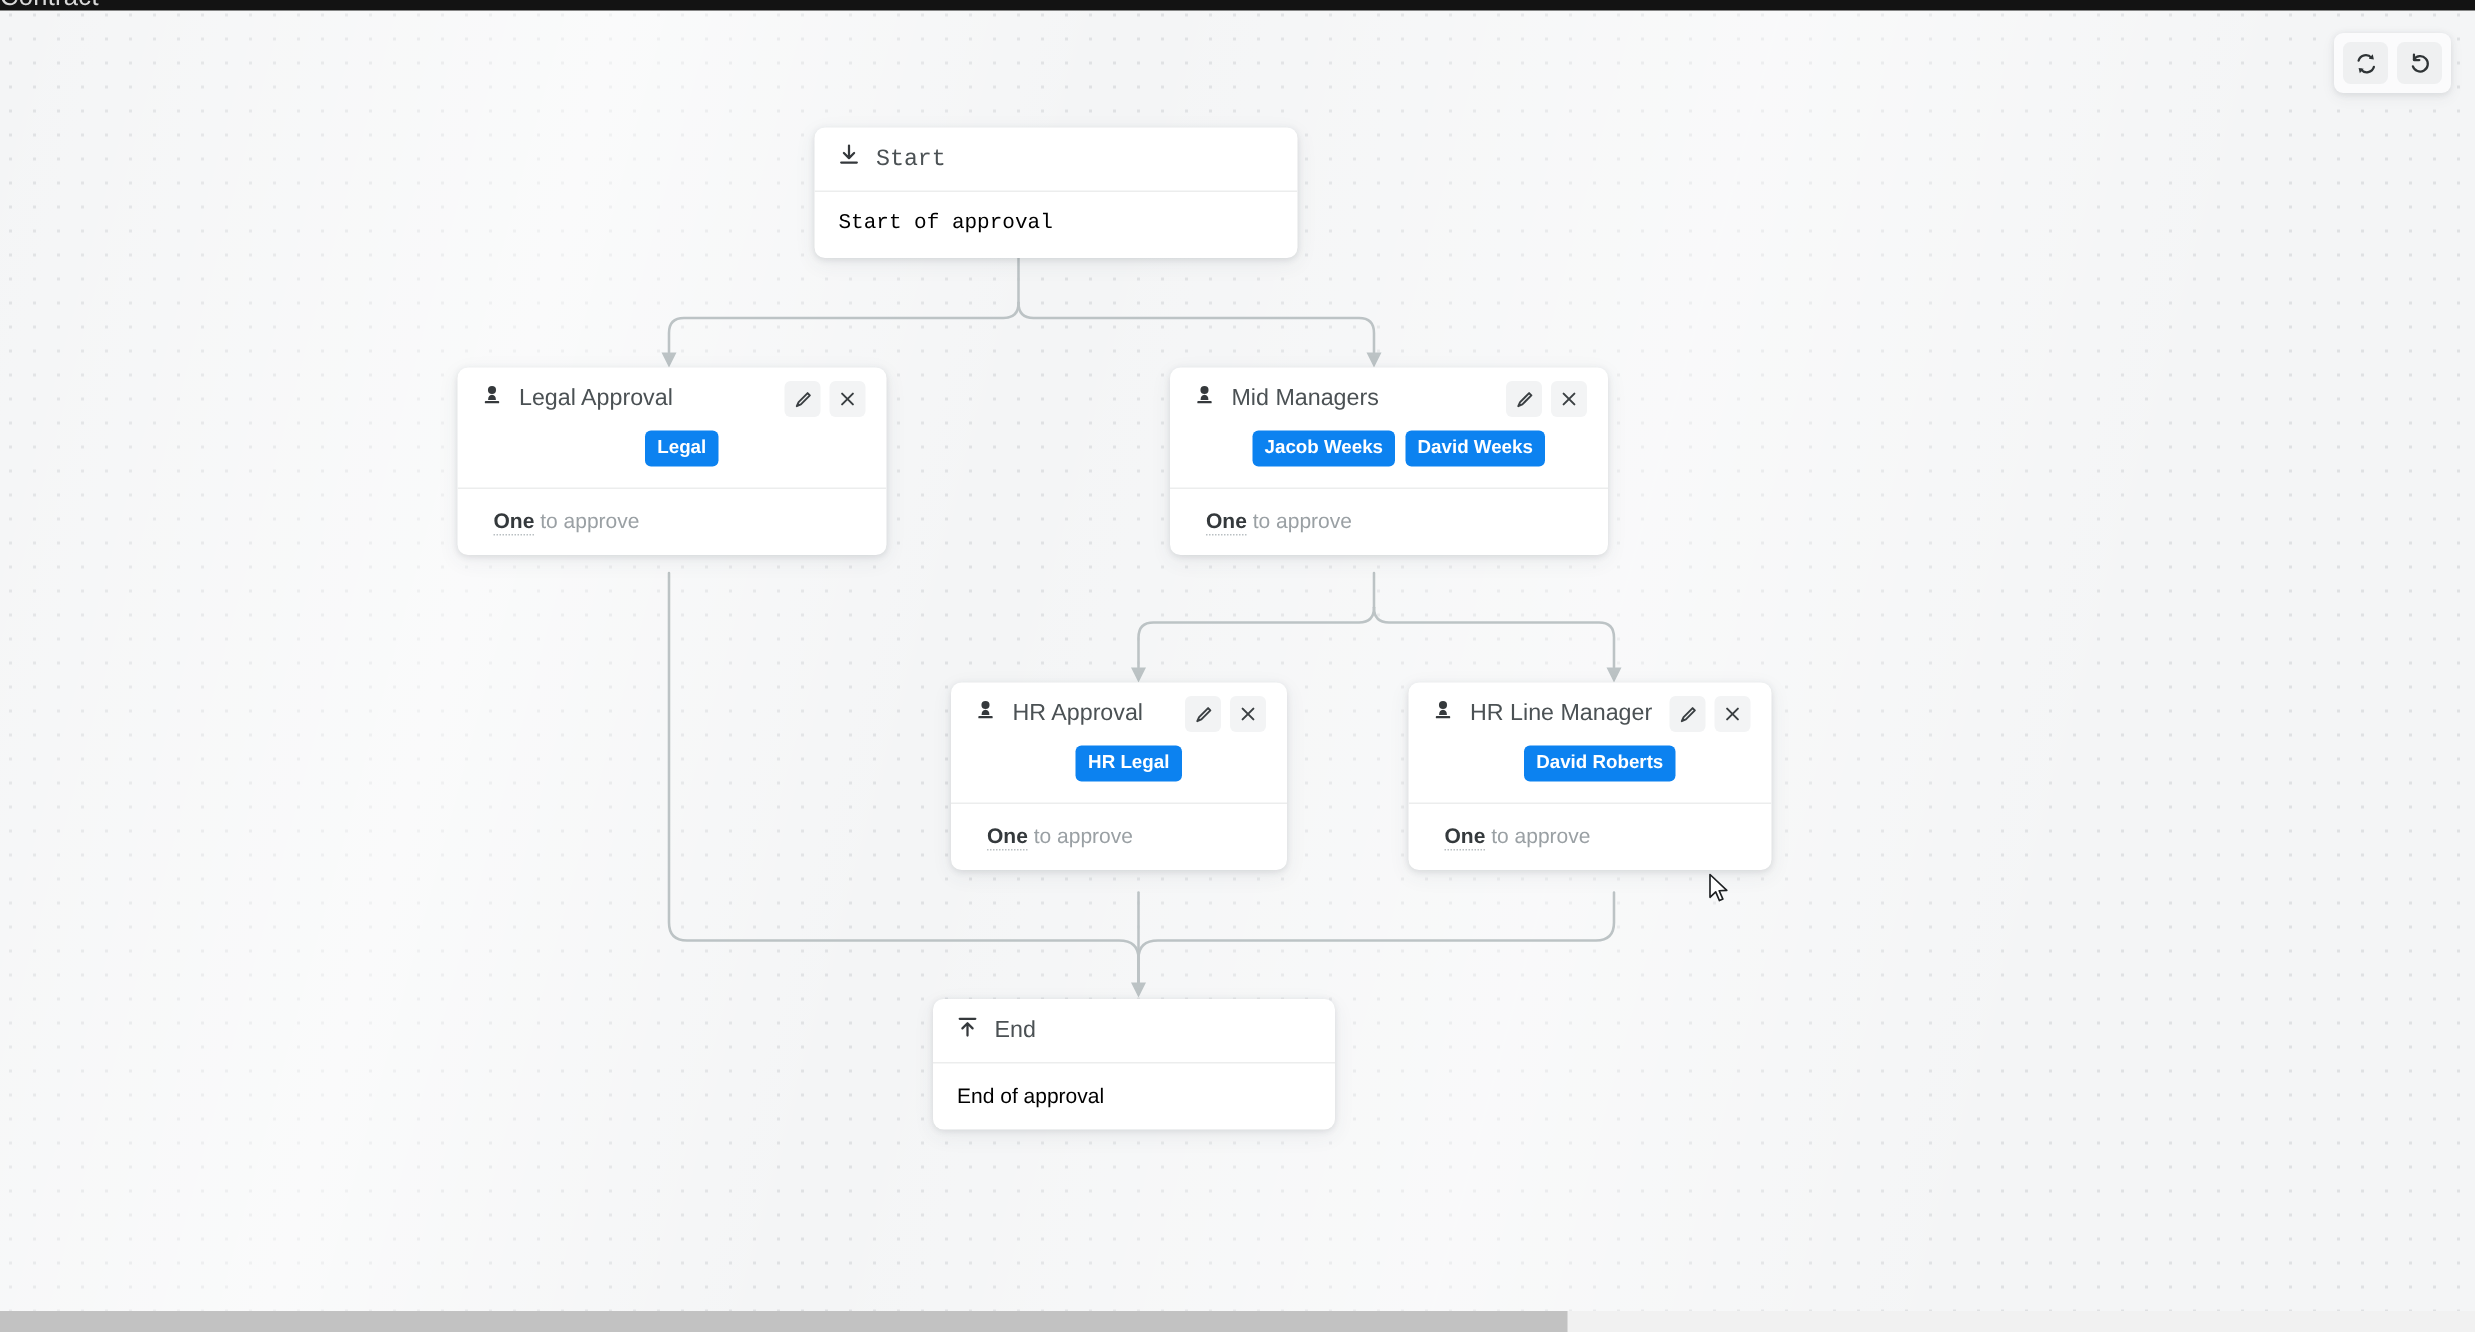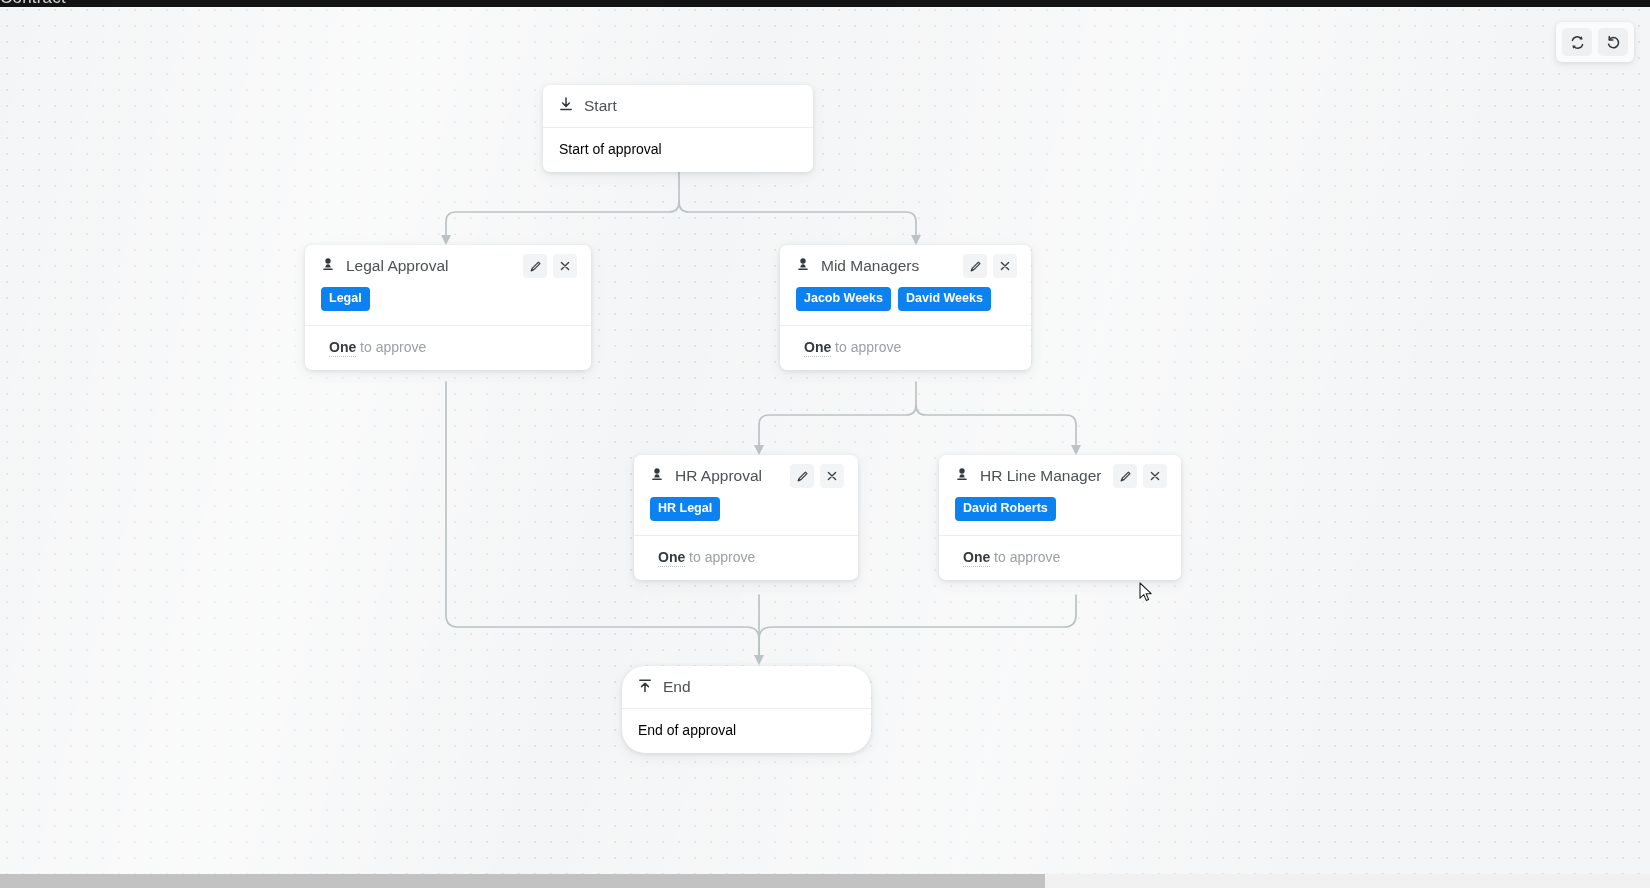--- a/index.html
+++ b/index.html
@@ -83,23 +83,24 @@
     background: #f2f3f4;
     display: flex; align-items: center; justify-content: center;
     cursor: pointer;
     border: none;
     padding: 0;
   }
   .act-btn.plain { background: #f3f4f5; }
   .act-btn svg { display: block; }
 
   .node-tags {
-    padding: 0 16px 14px 16px;
+    padding: 0 16px 14px 29px;
     display: flex; flex-wrap: wrap; gap: 7px;
     border-bottom: 1px solid #eceded;
+    justify-content: center;
   }
   .tag {
     background: #0c82f0;
     color: #ffffff;
     font-size: 12.5px;
     font-weight: bold;
     line-height: 1;
     padding: 5px 8px 6px 8px;
     border-radius: 4px;
     white-space: nowrap;
@@ -191,21 +192,21 @@
     </g>
     <g fill="#bcc3c5">
       <polygon points="446,238 441,228 451,228"></polygon>
       <polygon points="916,238 911,228 921,228"></polygon>
       <polygon points="759,448 754,438 764,438"></polygon>
       <polygon points="1076,448 1071,438 1081,438"></polygon>
       <polygon points="759,658 754,648 764,648"></polygon>
     </g>
   </svg>
 
-  <div class="node" style="left:543px; top:78px; width:270px;">
+  <div class="node" style="left:543px; top:78px; width:322px;font-family:Liberation Mono, monospace;">
     <div class="node-head">
       <div class="node-title">
         <span>
           <svg width="14" height="15" viewBox="0 0 14 15">
             <path d="M7 1 L7 9 M3.6 6 L7 9.4 L10.4 6" stroke="#35393c" stroke-width="1.5" fill="none" stroke-linecap="round" stroke-linejoin="round"></path>
             <path d="M1.8 12.4 L12.2 12.4" stroke="#35393c" stroke-width="1.5" stroke-linecap="round"></path>
           </svg>
         </span>
         <span>Start</span>
       </div>
@@ -239,21 +240,21 @@
       </div>
     </div>
     <div class="node-tags">
       <span class="tag">Legal</span>
     </div>
     <div class="node-foot">
       <b>One</b><span> to approve</span>
     </div>
   </div>
 
-  <div class="node" style="left:780px; top:238px; width:251px;">
+  <div class="node" style="left:780px; top:238px; width:292px;">
     <div class="node-head">
       <div class="node-title">
         <span>
           <svg width="14" height="15" viewBox="0 0 14 15">
             <circle cx="7" cy="4" r="2.7" fill="#35393c"></circle>
             <path d="M7 7.2 C5.2 7.2 4.4 8.6 4.4 10.6 L9.6 10.6 C9.6 8.6 8.8 7.2 7 7.2 Z" fill="#35393c"></path>
             <rect x="2.2" y="11.4" width="9.6" height="1.5" rx=".6" fill="#35393c"></rect>
           </svg>
         </span>
         <span>Mid Managers</span>
@@ -339,21 +340,21 @@
       </div>
     </div>
     <div class="node-tags">
       <span class="tag">David Roberts</span>
     </div>
     <div class="node-foot">
       <b>One</b><span> to approve</span>
     </div>
   </div>
 
-  <div class="node" style="left:622px; top:659px; width:249px;border-radius:23px;">
+  <div class="node" style="left:622px; top:659px; width:268px;">
     <div class="node-head">
       <div class="node-title">
         <span>
           <svg width="14" height="15" viewBox="0 0 14 15">
             <path d="M1.8 2.2 L12.2 2.2" stroke="#35393c" stroke-width="1.5" stroke-linecap="round"></path>
             <path d="M7 13.4 L7 5.2 M3.6 8.6 L7 5.2 L10.4 8.6" stroke="#35393c" stroke-width="1.5" fill="none" stroke-linecap="round" stroke-linejoin="round"></path>
           </svg>
         </span>
         <span>End</span>
       </div>

